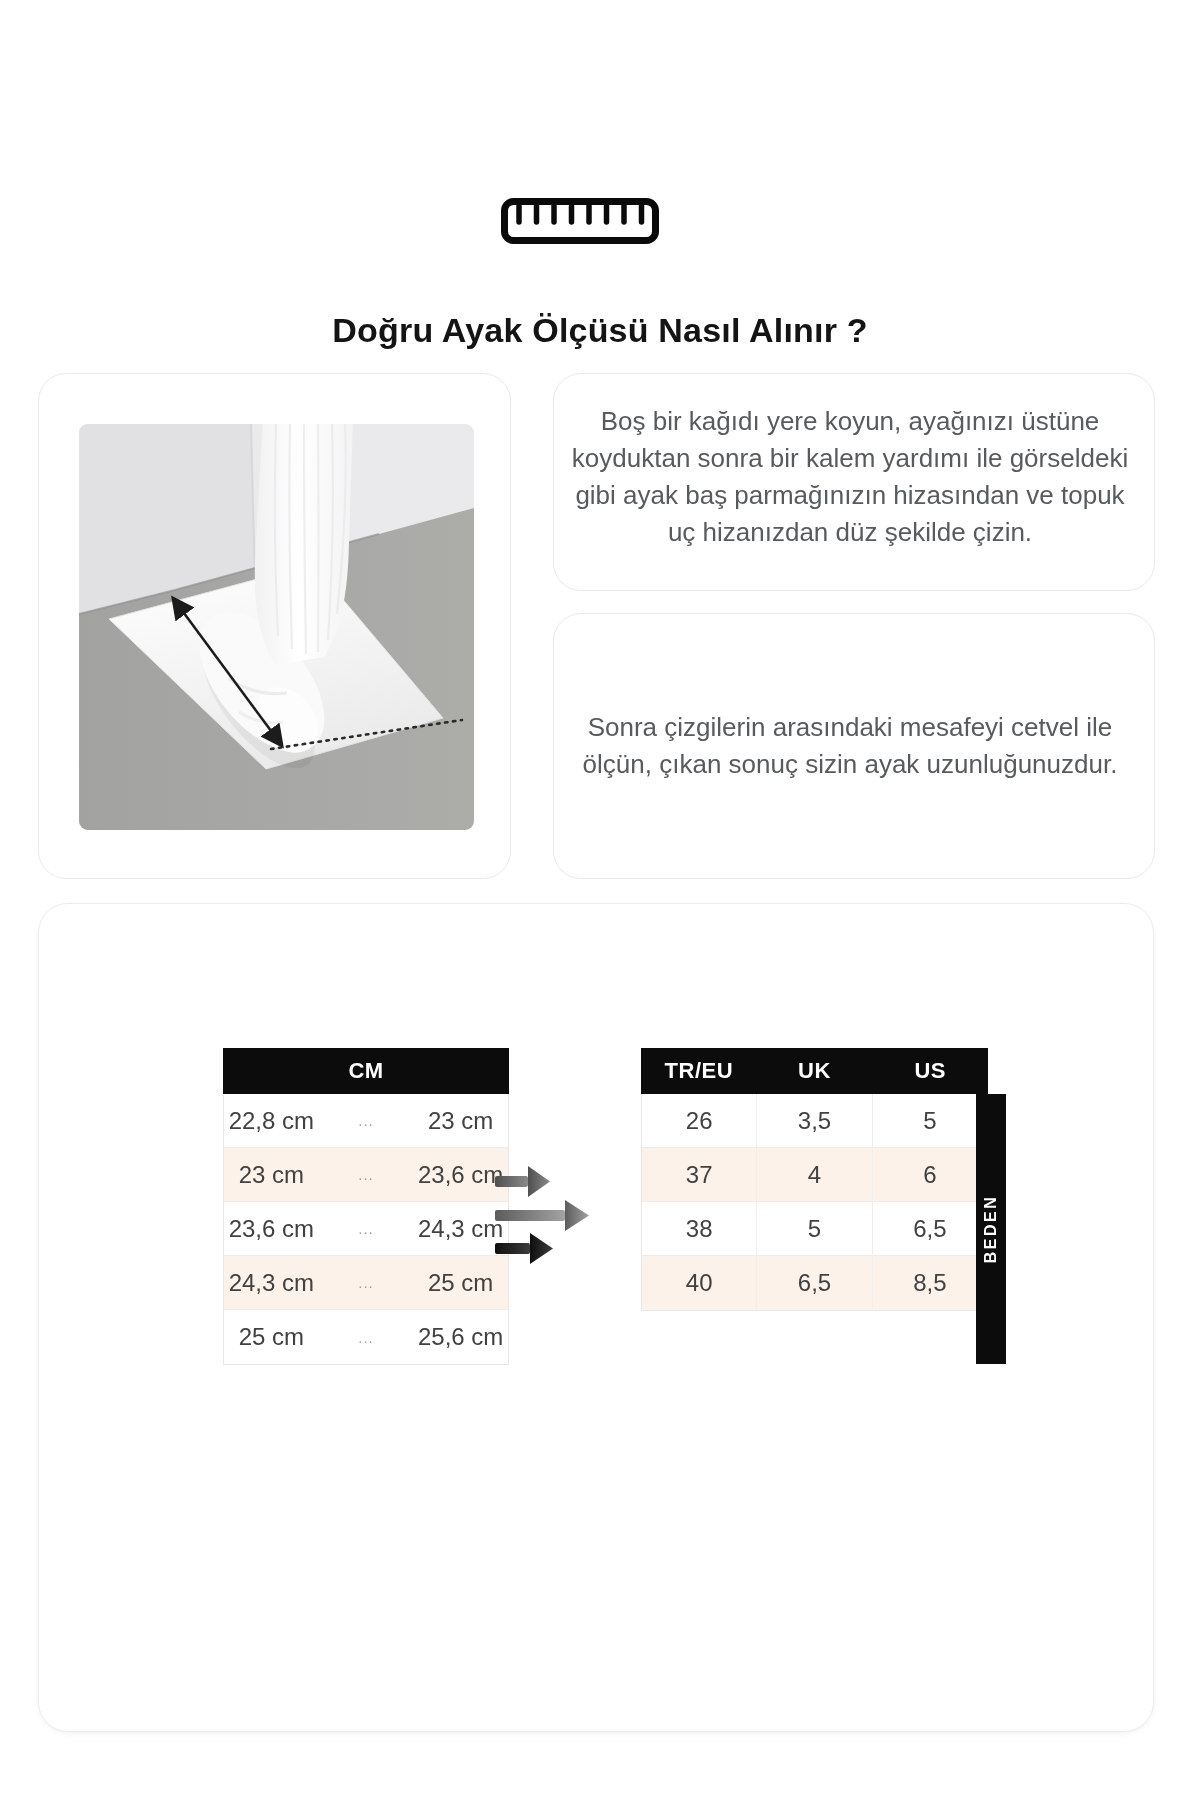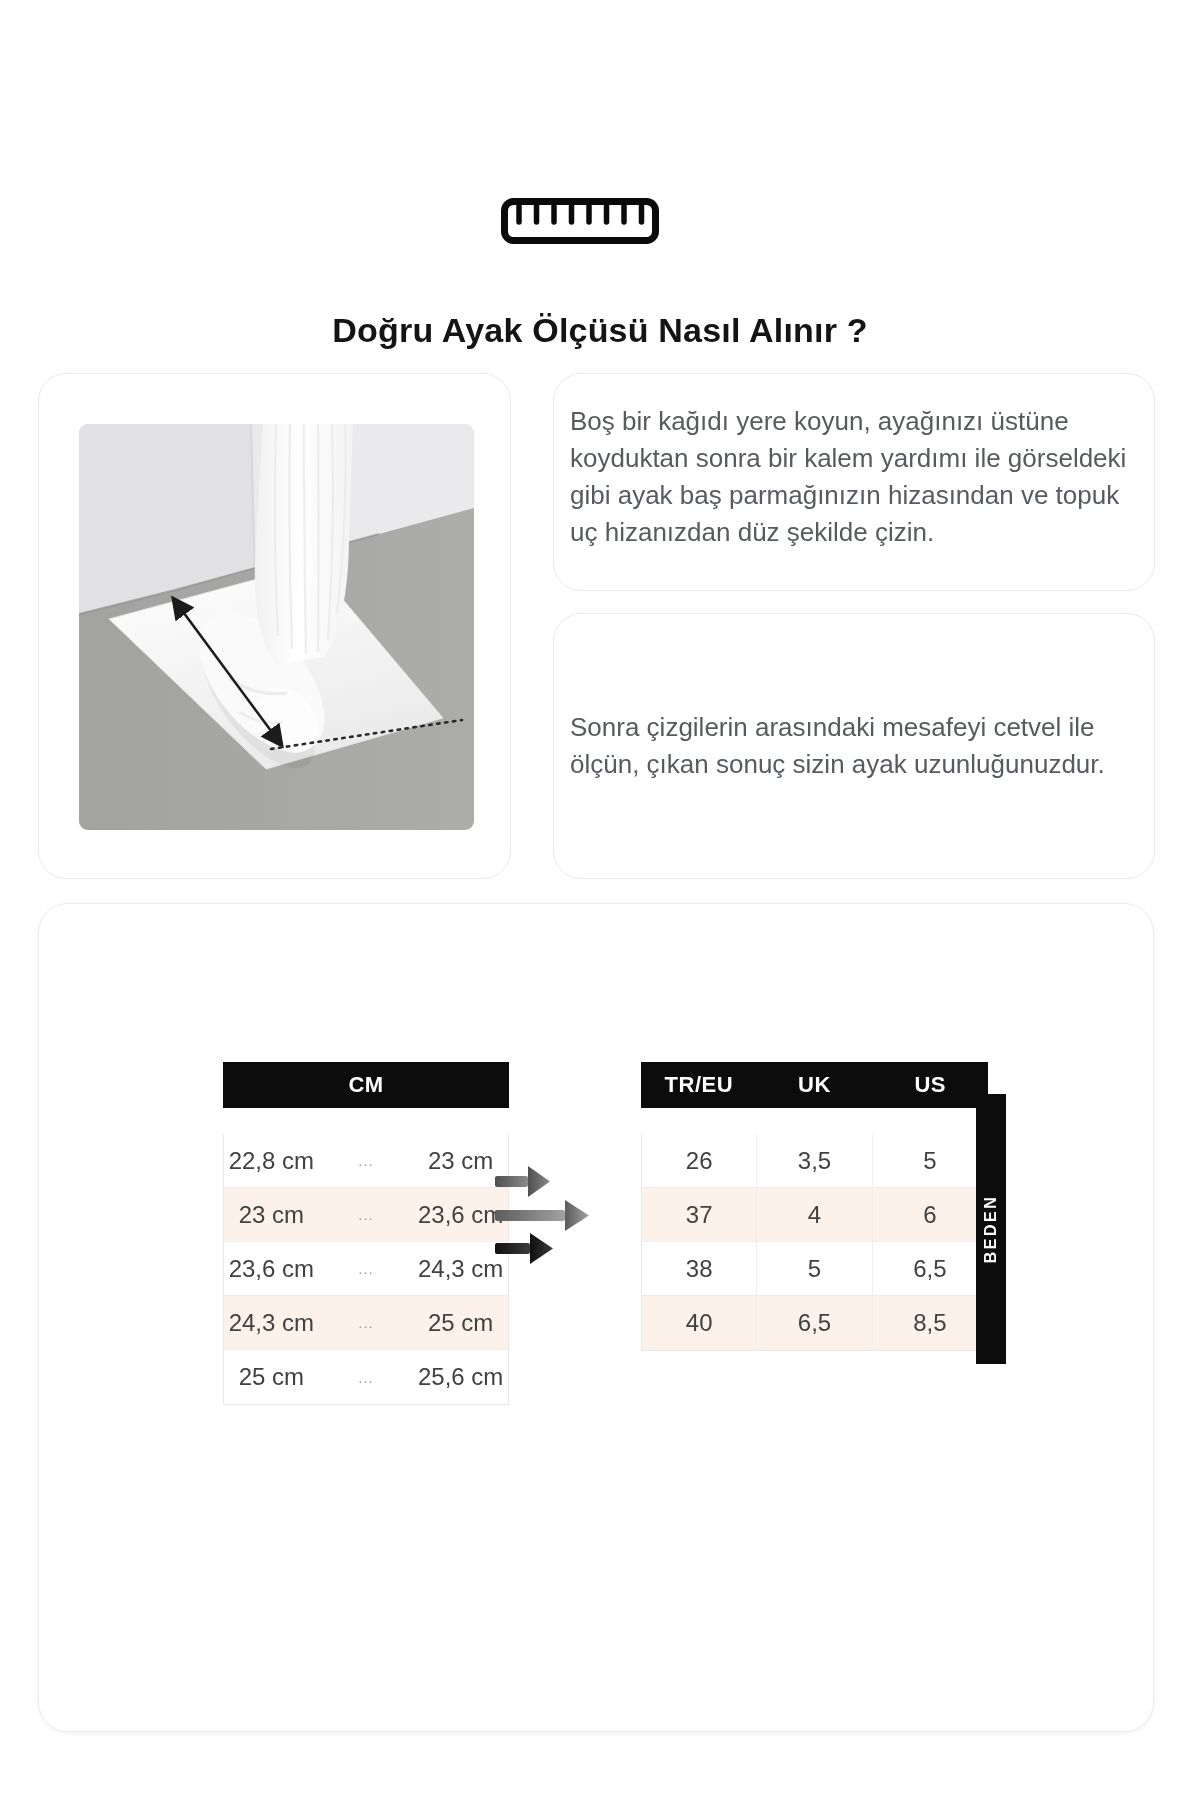--- a/index.html
+++ b/index.html
@@ -11,36 +11,36 @@
   .page-title{position:absolute;left:0;top:288px;width:1200px;text-align:center;
     font-size:34px;font-weight:700;color:#141414;letter-spacing:.2px;}
 
   .top-section{position:absolute;left:38px;top:373px;width:1117px;height:506px;display:flex;gap:42px;}
   .card{background:#fff;border:1px solid #e9e9e9;border-radius:28px;box-sizing:border-box;}
   .photo-card{width:473px;height:506px;padding:50px 38px 50px 40px;flex:none;}
   .photo{width:395px;height:406px;border-radius:9px;overflow:hidden;position:relative;background:#e6e6e8;}
   .photo svg{display:block;}
 
   .steps-col{flex:1;display:flex;flex-direction:column;gap:22px;}
-  .step-box{padding:0 18px 0 16px;font-size:26px;line-height:37px;color:#575b5f;}
+  .step-box{padding:0 18px 0 16px;font-size:26px;line-height:37px;color:#575b5f;text-align:center;}
   .step-box.first{height:218px;padding-top:29px;}
   .step-box.second{flex:1;display:flex;align-items:center;}
   .step-text{max-width:560px;}
 
   
   .chart-card{position:absolute;left:38px;top:903px;width:1114px;height:827px;
     border:1px solid #ececec;border-radius:30px;background:#fff;
     box-shadow:0 2px 5px rgba(0,0,0,.05);}
   .chart-title{position:absolute;left:0;top:48px;width:100%;text-align:center;
     font-size:30px;font-weight:700;color:#161616;}
 
-  .tbl{position:absolute;top:158px;padding-left:32px;}
+  .tbl{position:absolute;top:144px;padding-left:32px;}
   .tbl-header{height:46px;background:#0c0c0c;display:flex;align-items:center;}
   .tbl-header .hcell{flex:1;text-align:center;color:#ffffff;font-size:22px;font-weight:700;letter-spacing:.5px;}
-  .tbl-body{border:1px solid #e7e7e7;border-top:none;box-sizing:border-box;margin-top:26px;}
+  .tbl-body{border:1px solid #e7e7e7;border-top:none;box-sizing:border-box;}
   .trow{height:54px;display:flex;align-items:center;box-sizing:border-box;border-bottom:1px solid #ededed;}
   .trow:last-child{border-bottom:none;}
   .trow:nth-child(even){background:#fcf2e9;}
   .tcell{flex:1;text-align:center;font-size:24px;color:#414141;}
   .tcell.dots{font-size:15px;color:#9b9b9b;letter-spacing:1px;}
 
   .cm-table{left:152px;width:286px;}
   .size-table{left:570px;width:347px;}
   .size-table .tcell{border-left:1px solid #efefef;height:100%;display:flex;align-items:center;justify-content:center;}
   .size-table .tcell:first-child{border-left:none;}

